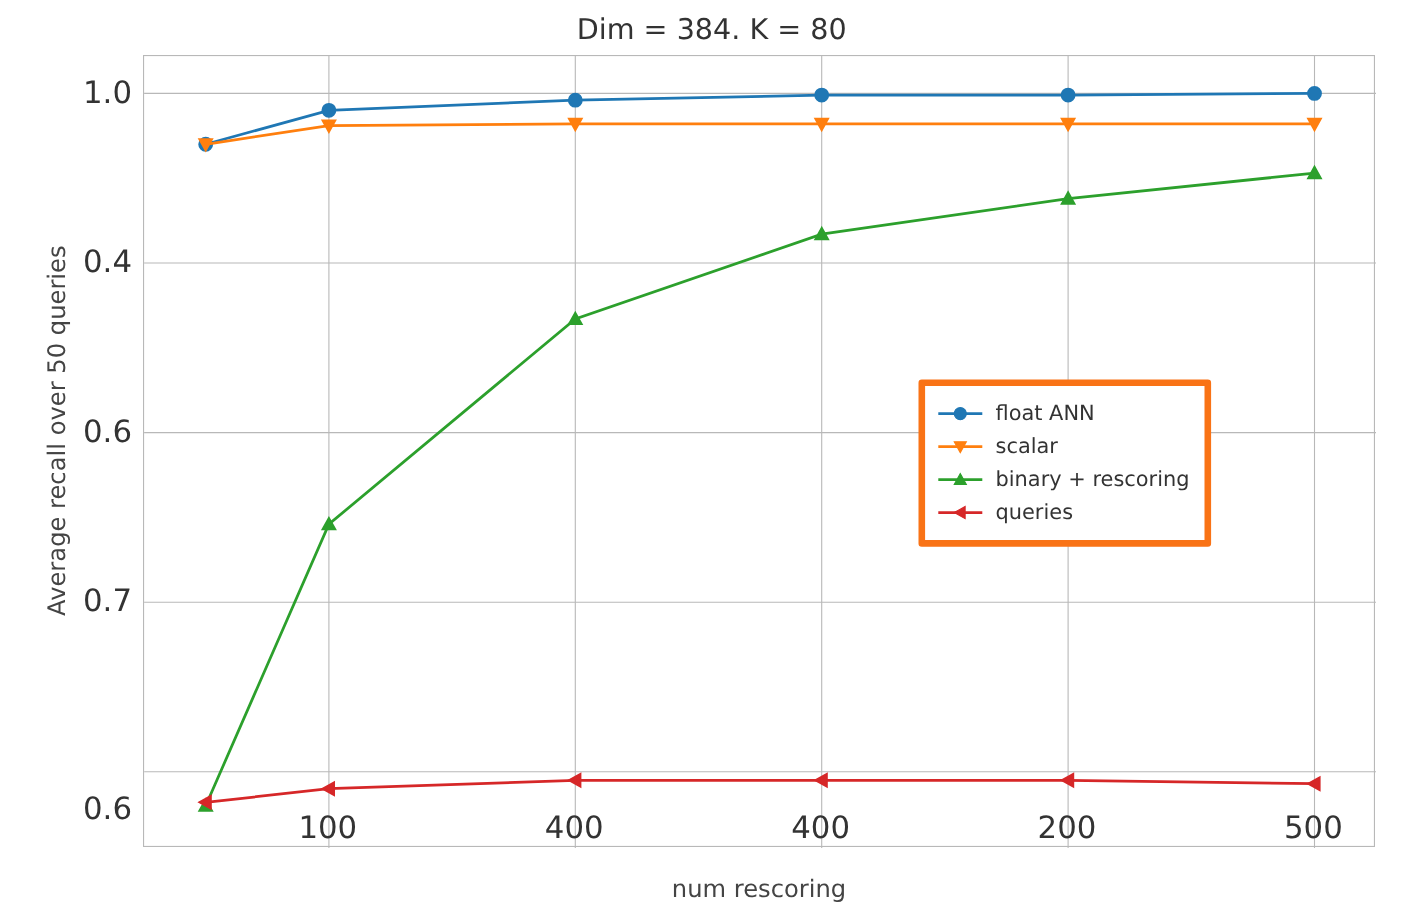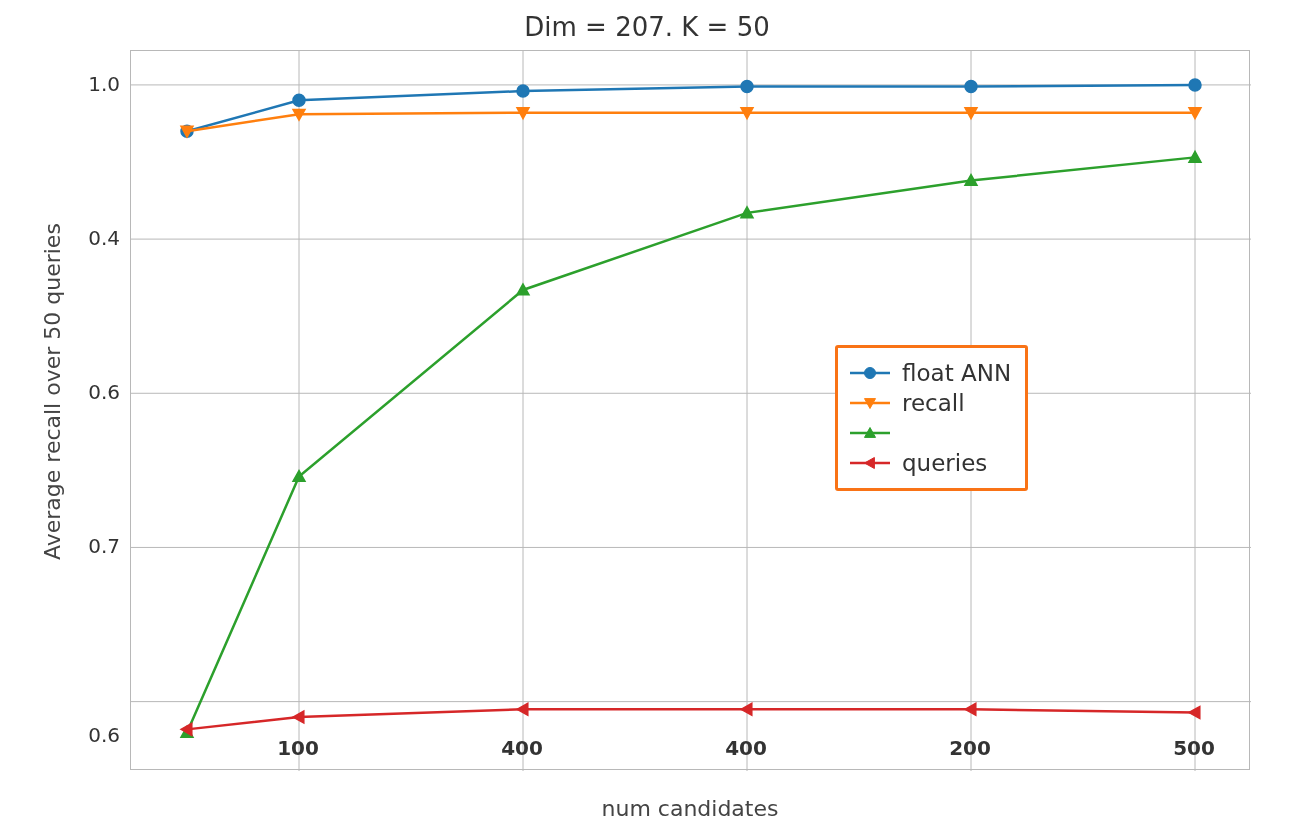--- a/index.html
+++ b/index.html
@@ -41,24 +41,24 @@
   .series path.line {
     fill: none;
     stroke-width: 2.5;
   }
   .series .marker {
     stroke-width: 1.5;
   }
   .legend {
     position: absolute;
     background: #ffffff;
-    border: 3px solid #f97316;
+    border: 6px solid #f97316;
     border-radius: 3px;
     padding: 10px 14px 10px 10px;
-    font-size: 23px;
+    font-size: 19px;
     color: #333;
   }
   .legend-row {
     display: flex;
     align-items: center;
     height: 30px;
   }
   .legend-swatch {
     width: 44px;
     height: 20px;
@@ -76,41 +76,40 @@
     white-space: nowrap;
   }
   .xlabel {
     position: absolute;
     font-size: 22px;
     color: #444;
     text-align: center;
   }
   .tick-label {
     position: absolute;
-    font-size: 20px;
+    font-size: 28px;
     color: #333;
   }
   .tick-label.x {
     top: 736px;
     transform: translateX(-50%);
-    font-weight: bold;
   }
   .tick-label.y {
     text-align: right;
     width: 70px;
     transform: translateY(-50%);
     left: 50px;
   }
 </style>
 </head>
 <body>
 
 <div class="chart-wrapper">
 
-  <div class="chart-title">Dim = 207. K = 50</div>
+  <div class="chart-title">Dim = 384. K = 80</div>
 
   <div id="plot-area" class="plot-area">
     <svg id="plot-svg" width="1120" height="720">
       <g id="grid" class="grid">
           <line x1="168" x2="168" y1="0" y2="720"></line>
           <line x1="392" x2="392" y1="0" y2="720"></line>
           <line x1="616" x2="616" y1="0" y2="720"></line>
           <line x1="840" x2="840" y1="0" y2="720"></line>
           <line x1="1064" x2="1064" y1="0" y2="720"></line>
           <line x1="0" x2="1120" y1="650.6209850107067" y2="650.6209850107067"></line>
@@ -170,44 +169,45 @@
         </div>
         <span>float ANN</span>
       </div>
       <div class="legend-row">
         <div class="legend-swatch">
           <svg width="44" height="20">
             <line x1="2" x2="42" y1="10" y2="10" stroke="#ff7f0e" stroke-width="2.5"></line>
             <polygon points="22,15.5 16.5,5.6 27.5,5.6" fill="#ff7f0e" stroke="#ff7f0e"></polygon>
           </svg>
         </div>
-        <span>recall</span>
+        <span>scalar</span>
       </div>
       <div class="legend-row">
         <div class="legend-swatch">
           <svg width="44" height="20">
             <line x1="2" x2="42" y1="10" y2="10" stroke="#2ca02c" stroke-width="2.5"></line>
             <polygon points="22,4.5 16.5,14.4 27.5,14.4" fill="#2ca02c" stroke="#2ca02c"></polygon>
           </svg>
         </div>
+        <span>binary + rescoring</span>
       </div>
       <div class="legend-row">
         <div class="legend-swatch">
           <svg width="44" height="20">
             <line x1="2" x2="42" y1="10" y2="10" stroke="#d62728" stroke-width="2.5"></line>
             <polygon points="16.5,10 26.4,4.5 26.4,15.5" fill="#d62728" stroke="#d62728"></polygon>
           </svg>
         </div>
         <span>queries</span>
       </div>
     </div>
 
   <div class="ylabel" style="left: 40px; top: 560px;">Average recall over 50 queries</div>
 
-  <div class="xlabel" style="left: 130px; width: 1120px; top: 796px;">num candidates</div>
+  <div class="xlabel" style="left: 130px; width: 1120px; top: 796px;">num rescoring</div>
 
   <div id="tick-labels">
       <div class="tick-label x" style="left: 298px;">100</div>
       <div class="tick-label x" style="left: 522px;">400</div>
       <div class="tick-label x" style="left: 746px;">400</div>
       <div class="tick-label x" style="left: 970px;">200</div>
       <div class="tick-label x" style="left: 1194px;">500</div>
       <div class="tick-label y" style="top: 735px;">0.6</div>
       <div class="tick-label y" style="top: 546.445px;">0.7</div>
       <div class="tick-label y" style="top: 392.27px;">0.6</div>

